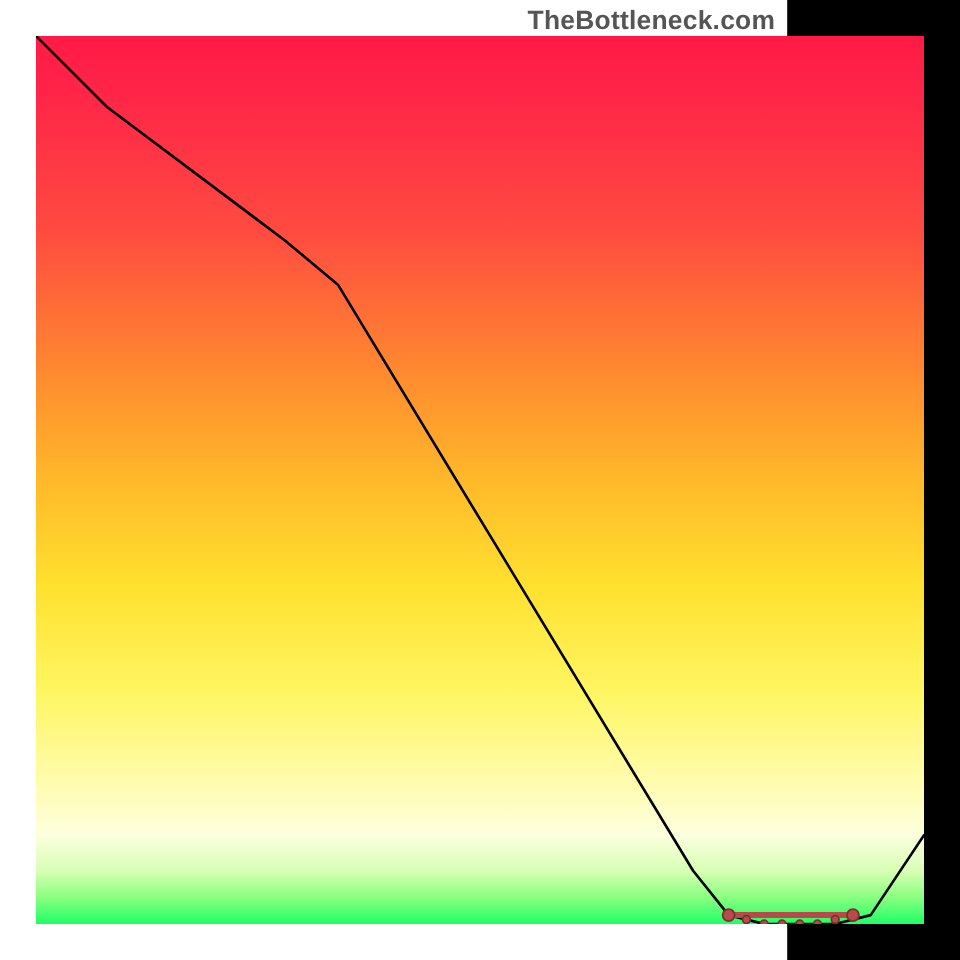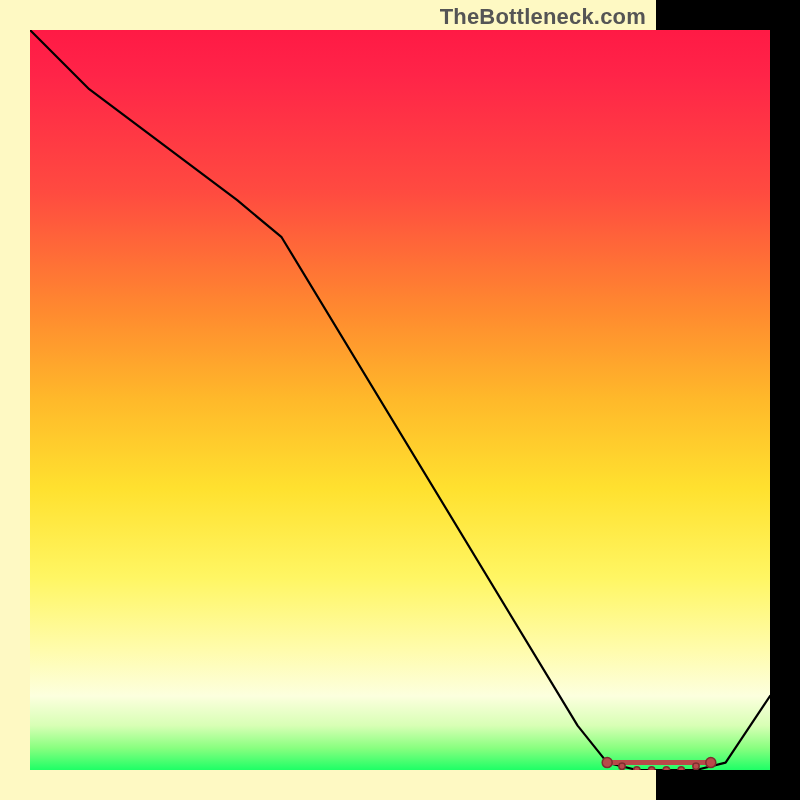--- a/index.html
+++ b/index.html
@@ -7,21 +7,21 @@
     padding: 0;
     width: 800px;
     height: 800px;
     background: #000;
     font-family: Arial, Helvetica, sans-serif;
   }
   .frame {
     position: relative;
     width: 656px;
     height: 800px;
-    background: #fef9c3;
+    background: #ffffff;
   }
   .watermark {
     position: absolute;
     top: 4px;
     right: 10px;
     color: #555;
     font-size: 22px;
     font-weight: 600;
     letter-spacing: 0.2px;
     user-select: none;

